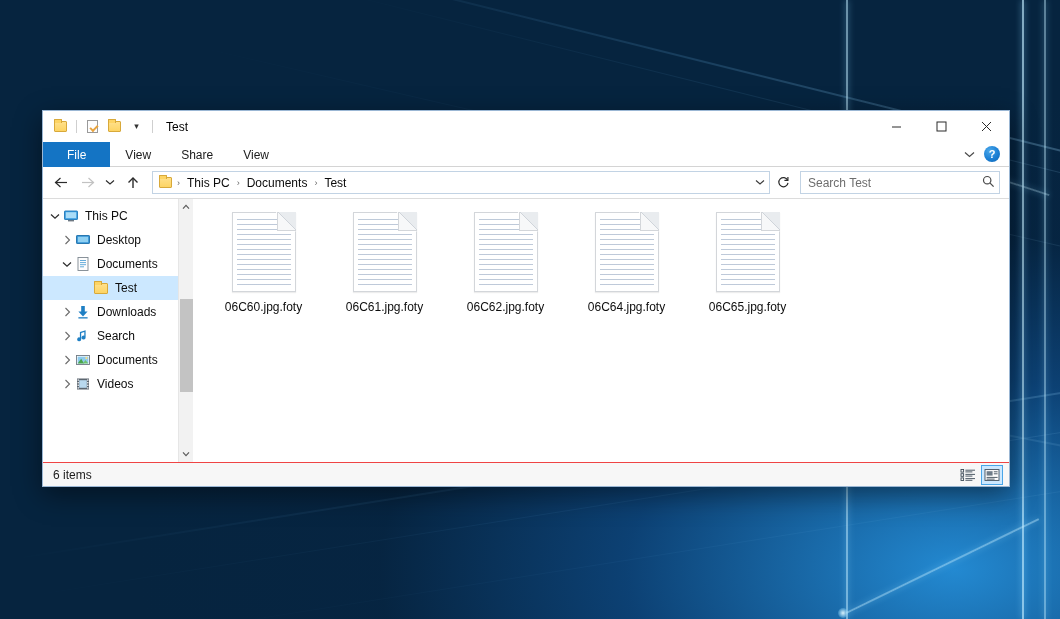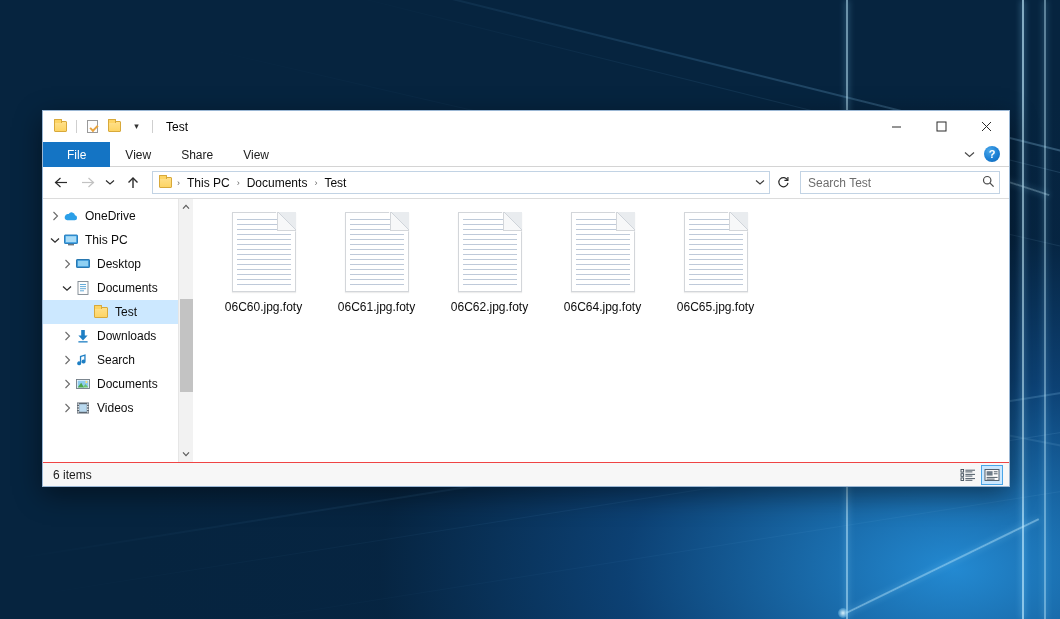--- a/index.html
+++ b/index.html
@@ -372,21 +372,21 @@
 
   .content {
     flex: 1 1 auto;
     background: #ffffff;
     padding: 8px 0 0 14px;
     overflow: hidden;
   }
   .filegrid {
     display: flex;
     flex-wrap: wrap;
-    gap: 0;
+    gap: 8px;
   }
   .fileitem {
     width: 113px;
     padding: 4px 2px 6px 2px;
     display: flex;
     flex-direction: column;
     align-items: center;
     border: 1px solid transparent;
   }
 
@@ -599,33 +599,20 @@
             <line x1="8.1" y1="8.1" x2="11.6" y2="11.6" stroke="#4a4a4a" stroke-width="1.3"></line>
           </svg>
       </span>
     </div>
   </div>
 
   <div class="wbody">
 
     <div class="navpane">
 
-      <div class="tree-item lvl1">
-        <span class="chev">
-          <svg width="7" height="10" viewBox="0 0 7 10">
-              <polyline points="1.5,1 5.5,5 1.5,9" fill="none" stroke="currentColor" stroke-width="1.1"></polyline>
-            </svg>
-        </span>
-        <span class="tico">
-          <svg width="16" height="16" viewBox="0 0 16 16">
-              <path d="M4.2 12.3h7.6a2.5 2.5 0 0 0 .2-4.95 3.4 3.4 0 0 0-6.3-1.3A2.7 2.7 0 0 0 4.2 12.3z" fill="#2b9fe8"></path>
-            </svg>
-        </span>
-        <span>OneDrive</span>
-      </div>
 
       <div class="tree-item lvl1">
         <span class="chev open">
           <svg width="10" height="7" viewBox="0 0 10 7">
               <polyline points="1,1.5 5,5.2 9,1.5" fill="none" stroke="currentColor" stroke-width="1.2"></polyline>
             </svg>
         </span>
         <span class="tico">
           <svg width="16" height="16" viewBox="0 0 16 16">
               <rect x="1.5" y="3" width="13" height="8.5" rx="0.6" fill="#3a9de0" stroke="#1f77b8" stroke-width="0.9"></rect>

